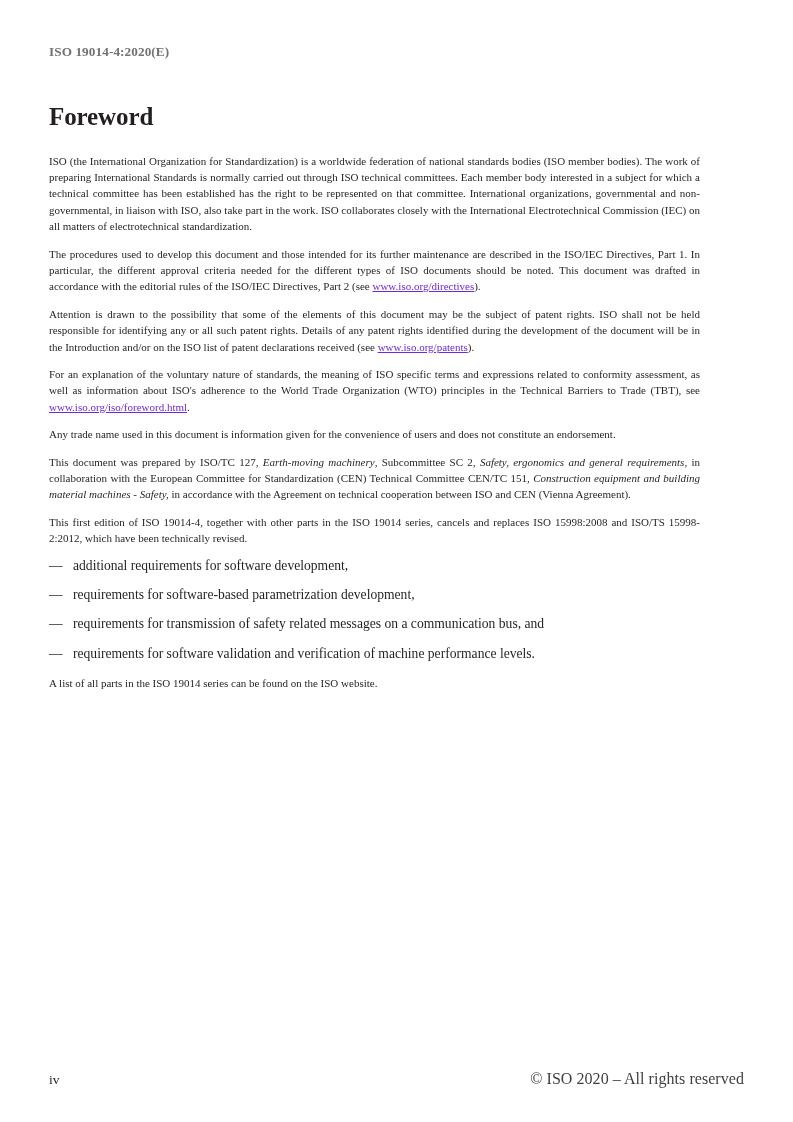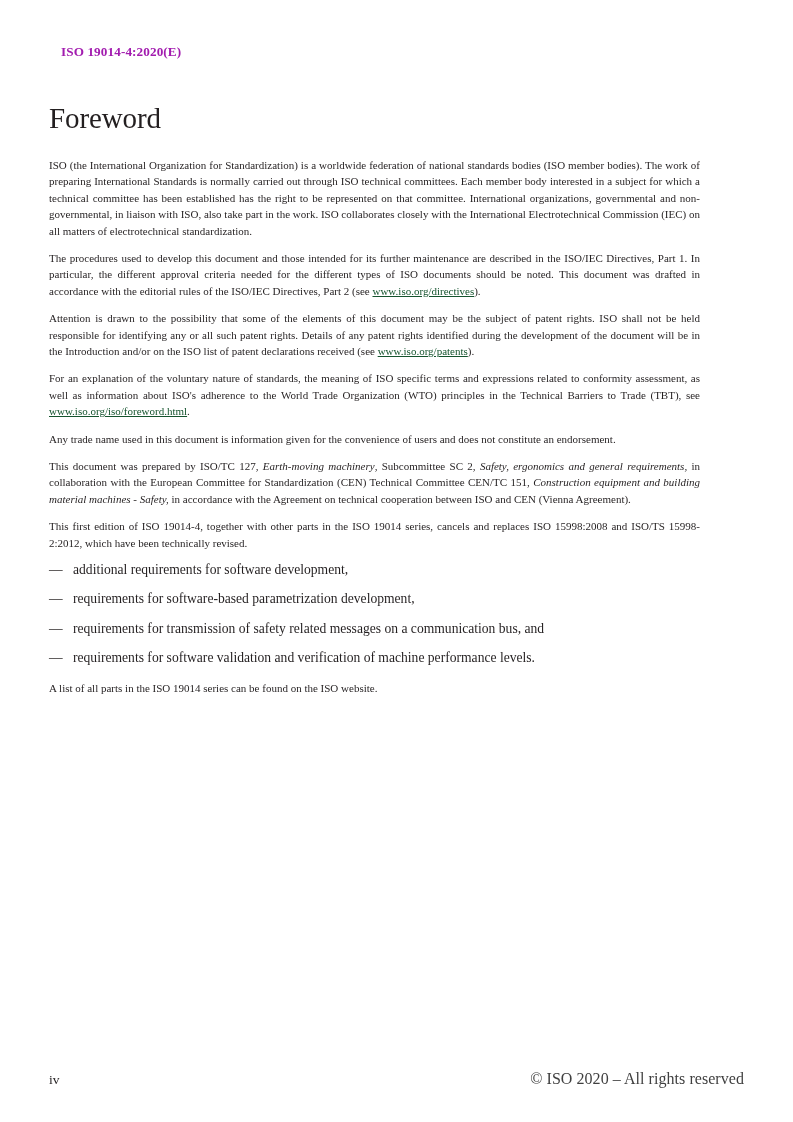--- a/index.html
+++ b/index.html
@@ -16,48 +16,47 @@
     color: #231f20;
     overflow: hidden;
   }
   .running-head {
     position: absolute;
     left: 49px;
     top: 44px;
     font-size: 13.2px;
     font-weight: bold;
     letter-spacing: 0.1px;
-    color: #a21caf;
-    margin-left: 12px;
+    color: #737373;
   }
   .content {
     position: absolute;
     left: 49px;
     top: 103px;
     width: 651px;
   }
   h1.heading {
     margin: 0 0 22px 0;
-    font-size: 29px;
-    font-weight: normal;
+    font-size: 25px;
+    font-weight: bold;
     line-height: 1.1;
     letter-spacing: -0.1px;
     color: #231f20;
   }
   p.para {
     margin: 0 0 11px 0;
     font-size: 11px;
     line-height: 16.4px;
     text-align: justify;
     text-justify: inter-word;
     color: #231f20;
     hyphens: none;
   }
   p.para .lk {
-    color: #14532d;
+    color: #6d28d9;
     text-decoration: underline;
     text-underline-offset: 1px;
   }
   p.para em {
   }
   ul.dash-list {
     list-style: none;
     margin: 0 0 6px 0;
     padding: 0;
   }

